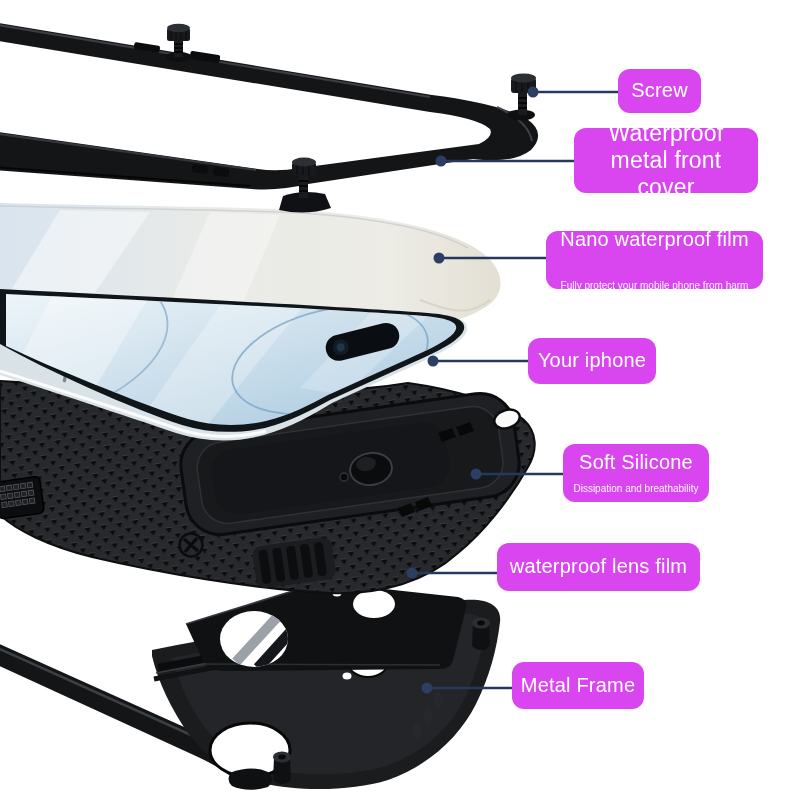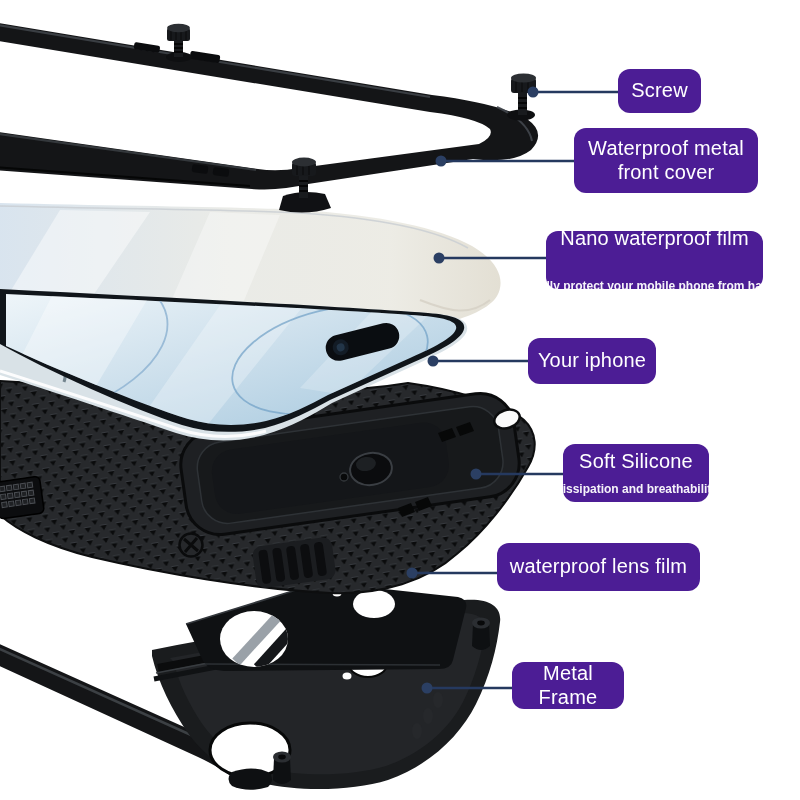--- a/index.html
+++ b/index.html
@@ -3,33 +3,33 @@
 <meta charset="utf-8">
 <style>
   html,body{margin:0;padding:0;background:#ffffff;}
   #stage{
     position:relative;width:800px;height:800px;background:#ffffff;overflow:hidden;
     font-family:"Liberation Sans", sans-serif;
   }
   #artwork{position:absolute;left:0;top:0;}
   .callout{
     position:absolute;display:flex;flex-direction:column;align-items:center;justify-content:center;
-    background:#4c1d95;color:#ffffff;border-radius:12px;text-align:center;
+    background:#d946ef;color:#ffffff;border-radius:12px;text-align:center;
     box-sizing:border-box;padding:2px 6px;line-height:1.18;
   }
   .callout .ct{font-size:20px;font-weight:400;letter-spacing:0.2px;}
-  .callout .cs{font-size:12px;font-weight:700;opacity:0.95;margin-top:9px;white-space:nowrap;}
+  .callout .cs{font-size:10px;font-weight:400;opacity:0.95;margin-top:9px;white-space:nowrap;}
   .c1{left:618px;top:69px;width:83px;height:44px;}
   .c2{left:574px;top:128px;width:184px;height:65px;}
-  .c2 .ct{font-size:20px;}
+  .c2 .ct{font-size:23px;}
   .c3{left:546px;top:231px;width:217px;height:58px;gap:19px;}
   .c4{left:528px;top:338px;width:128px;height:46px;align-items:center;}
   .c5{left:563px;top:444px;width:146px;height:58px;}
   .c6{left:497px;top:543px;width:203px;height:48px;}
-  .c7{left:512px;top:662px;width:112px;height:47px;}
+  .c7{left:512px;top:662px;width:132px;height:47px;}
 </style>
 </head>
 <body>
 
 <div id="stage">
 
   <svg id="artwork" width="800" height="800" viewBox="0 0 800 800">
     <defs>
       <linearGradient id="screenGrad" x1="0" y1="0" x2="1" y2="1">
         <stop offset="0" stop-color="#eef5f9"></stop>

